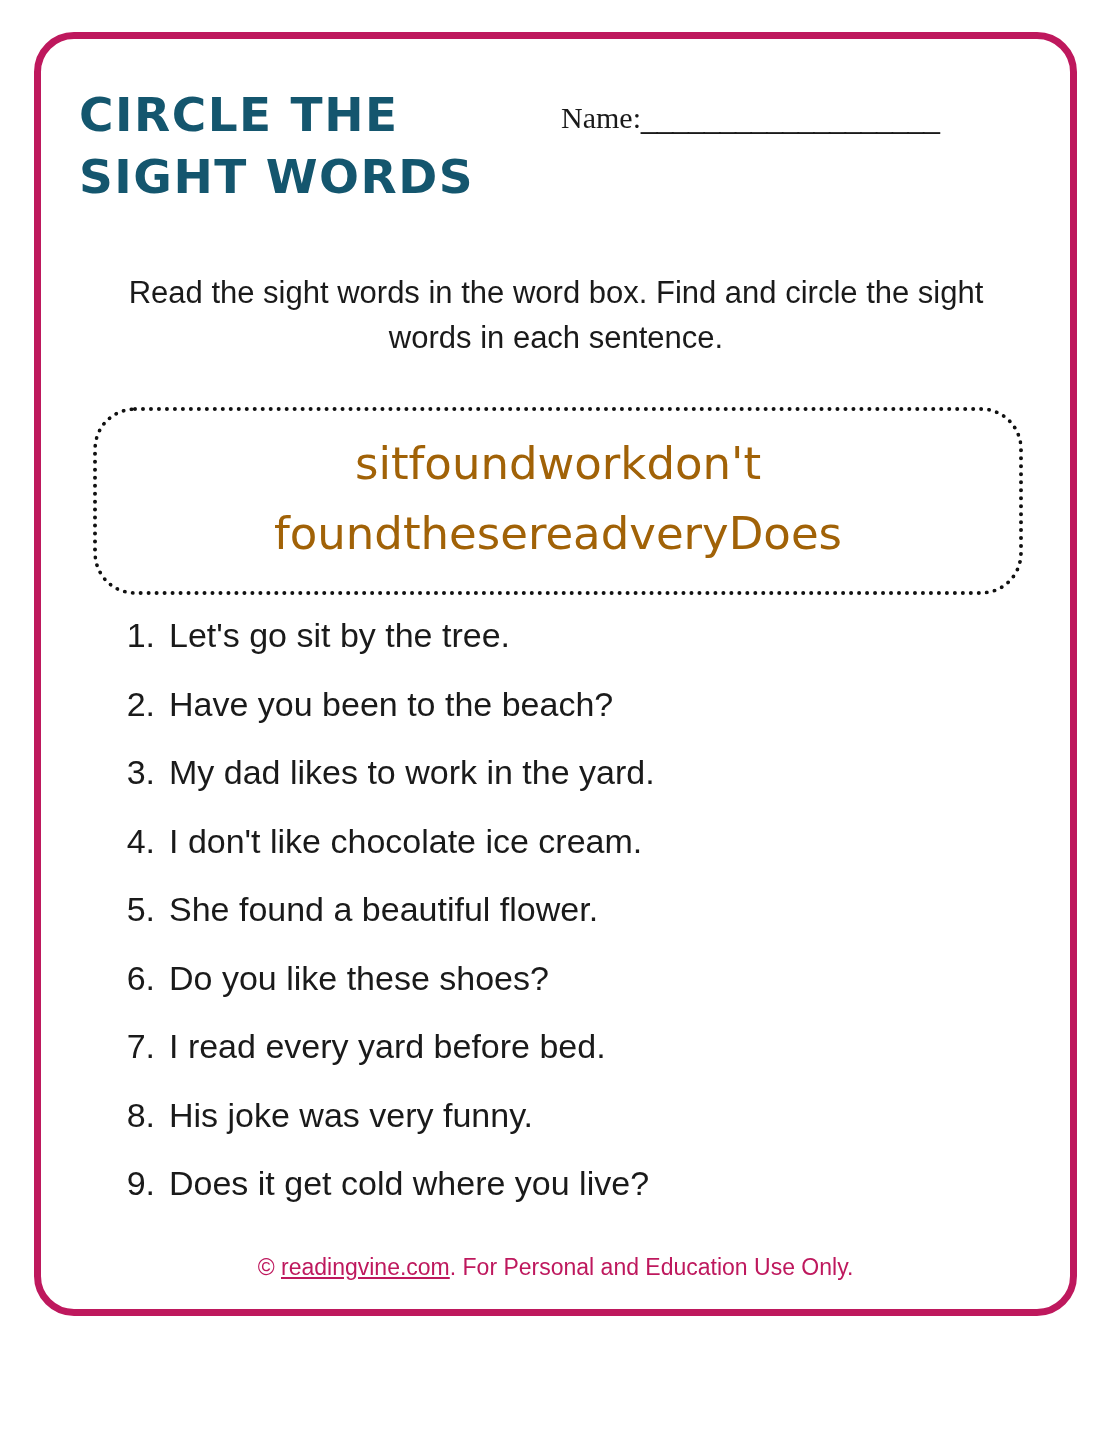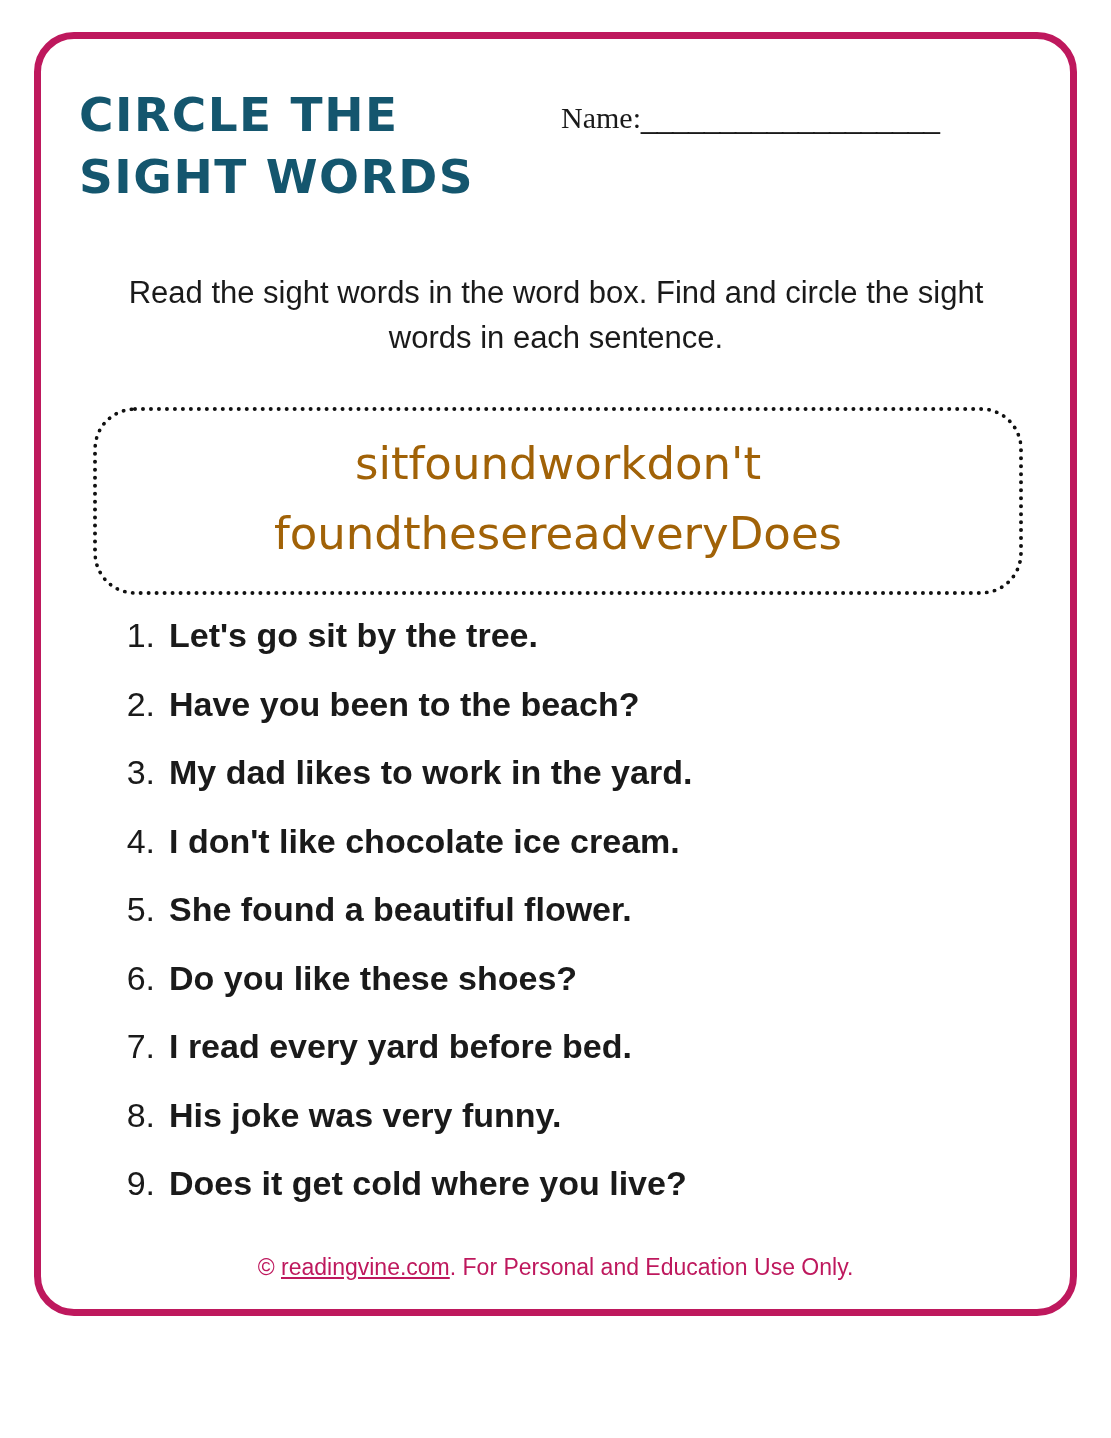--- a/index.html
+++ b/index.html
@@ -119,21 +119,20 @@
   }
   .sentence .num {
     width: 56px;
     flex: 0 0 56px;
     text-align: right;
     padding-right: 14px;
     box-sizing: border-box;
   }
   .sentence .text {
     flex: 1 1 auto;
-    font-weight: bold;
   }
   .footer {
     position: absolute;
     left: 0;
     bottom: 28px;
     width: 100%;
     text-align: center;
     font-size: 23px;
     color: #be185d;
   }

